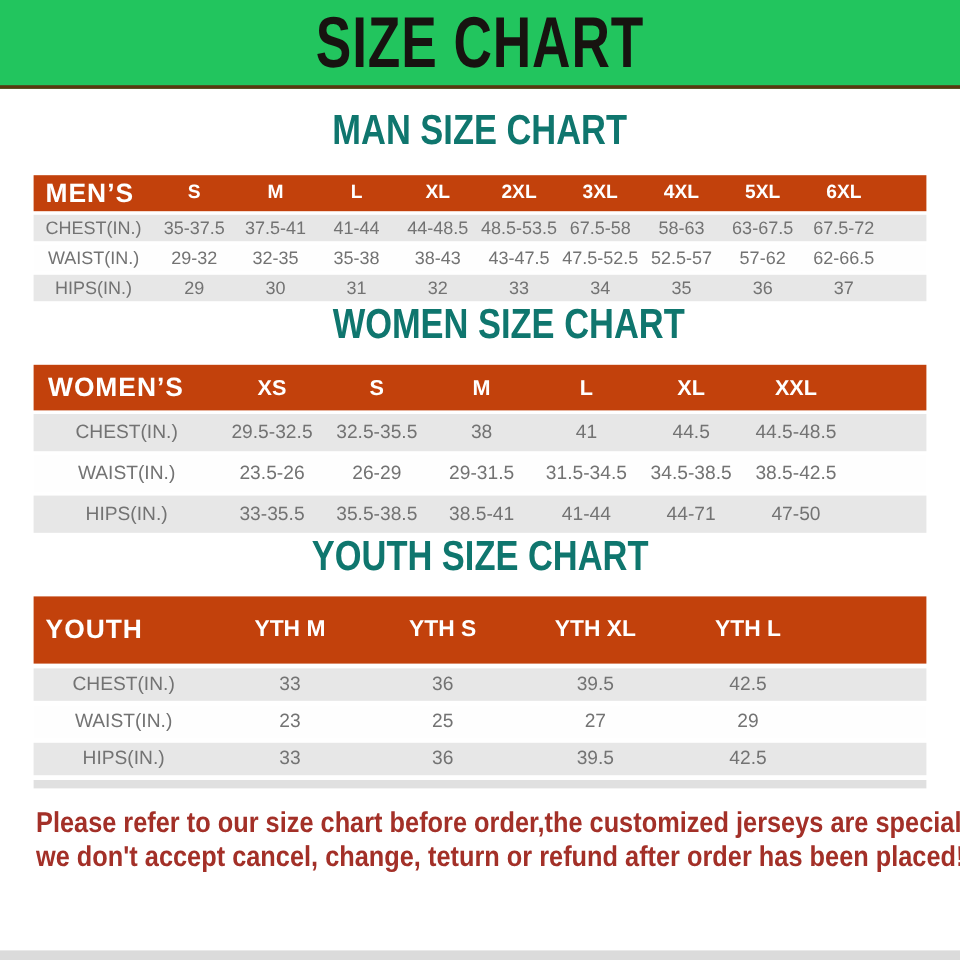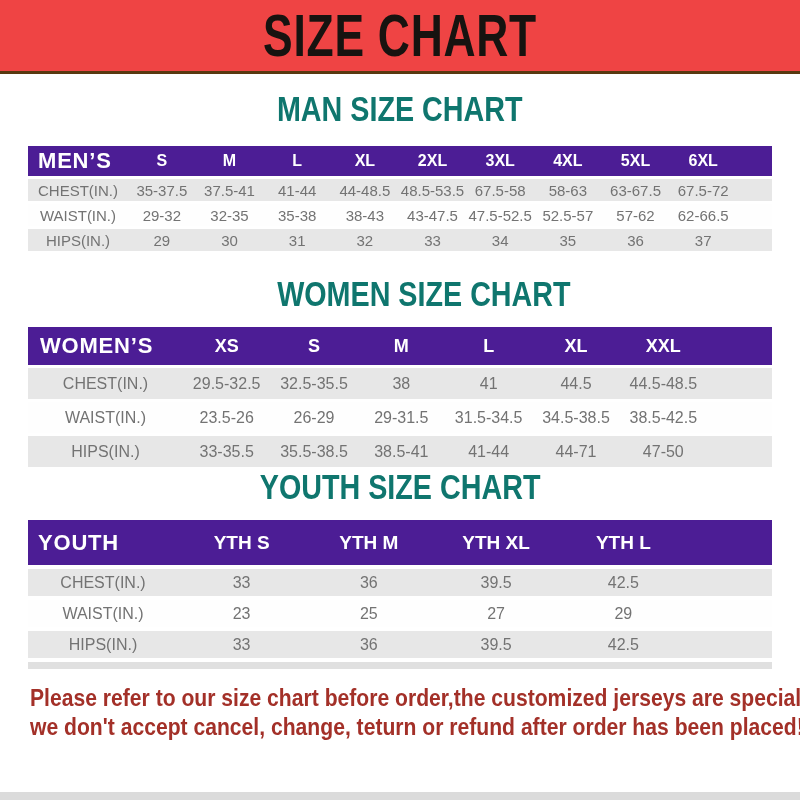--- a/index.html
+++ b/index.html
@@ -4,51 +4,51 @@
 <style>
   html,body{margin:0;padding:0;}
   body{
     width:800px;height:800px;overflow:hidden;position:relative;
     background:#ffffff;
     font-family:"Liberation Sans","DejaVu Sans",sans-serif;
     -webkit-font-smoothing:antialiased;
   }
   
   .banner{
-    height:71px;background:#ef4444;border-bottom:3px solid #58380f;
+    height:71px;background:#22c55e;border-bottom:3px solid #58380f;
     display:flex;align-items:center;justify-content:center;
   }
   .banner .txt{
     font-size:60px;font-weight:800;color:#171310;letter-spacing:1px;
     transform:scaleX(0.74);transform-origin:center;white-space:nowrap;
     line-height:71px;
   }
   
   .sec-heading{
     text-align:center;margin:0;
     font-size:35px;font-weight:800;color:#0f766e;
   }
   .sec-heading .txt{
     display:inline-block;transform:scaleX(0.82);transform-origin:center;
     white-space:nowrap;letter-spacing:0px;
   }
   .h-man{padding-top:15px;}
-  .h-women{padding-top:23px;margin-left:48px;}
+  .h-women{margin-left:48px;}
   .h-youth{}
   
   .sizetable{width:744px;margin-left:28px;}
   .m-man{margin-top:17px;}
   .m-women{margin-top:13px;}
   .m-youth{margin-top:13px;}
   .thead{
-    display:flex;align-items:center;background:#4c1d95;color:#ffffff;
+    display:flex;align-items:center;background:#c2410c;color:#ffffff;
   }
   .sec-man   .thead{height:30px;}
   .sec-women .thead{height:38px;}
-  .sec-youth .thead{height:45px;}
+  .sec-youth .thead{height:56px;}
   .thead .tlabel{
     font-weight:700;letter-spacing:0.8px;padding-left:10px;text-align:left;
   }
   .sec-man   .thead .tlabel{font-size:22px;}
   .sec-women .thead .tlabel{font-size:22px;}
   .sec-youth .thead .tlabel{font-size:22px;}
   .tlabel{box-sizing:border-box;flex:none;}
   .sec-man   .tlabel{width:100px;}
   .sec-women .tlabel{width:155px;padding-left:12px;}
   .sec-youth .tlabel{width:150px;}
@@ -194,22 +194,22 @@
       </div>
     </div>
 </div>
 
 <h2 class="sec-heading h-youth">
   <span class="txt">YOUTH SIZE CHART</span>
 </h2>
 <div class="sizetable sec-youth m-youth">
   <div class="thead">
     <div class="tlabel">YOUTH</div>
-    <div class="hcell">YTH S</div>
-      <div class="hcell">YTH M</div>
+    <div class="hcell">YTH M</div>
+      <div class="hcell">YTH S</div>
       <div class="hcell">YTH XL</div>
       <div class="hcell">YTH L</div>
       <div class="spacer"></div>
   </div>
   <div>
       <div class="trow">
         <div class="tlabel">CHEST(IN.)</div>
         <div class="hcell">33</div>
         <div class="hcell">36</div>
         <div class="hcell">39.5</div>

